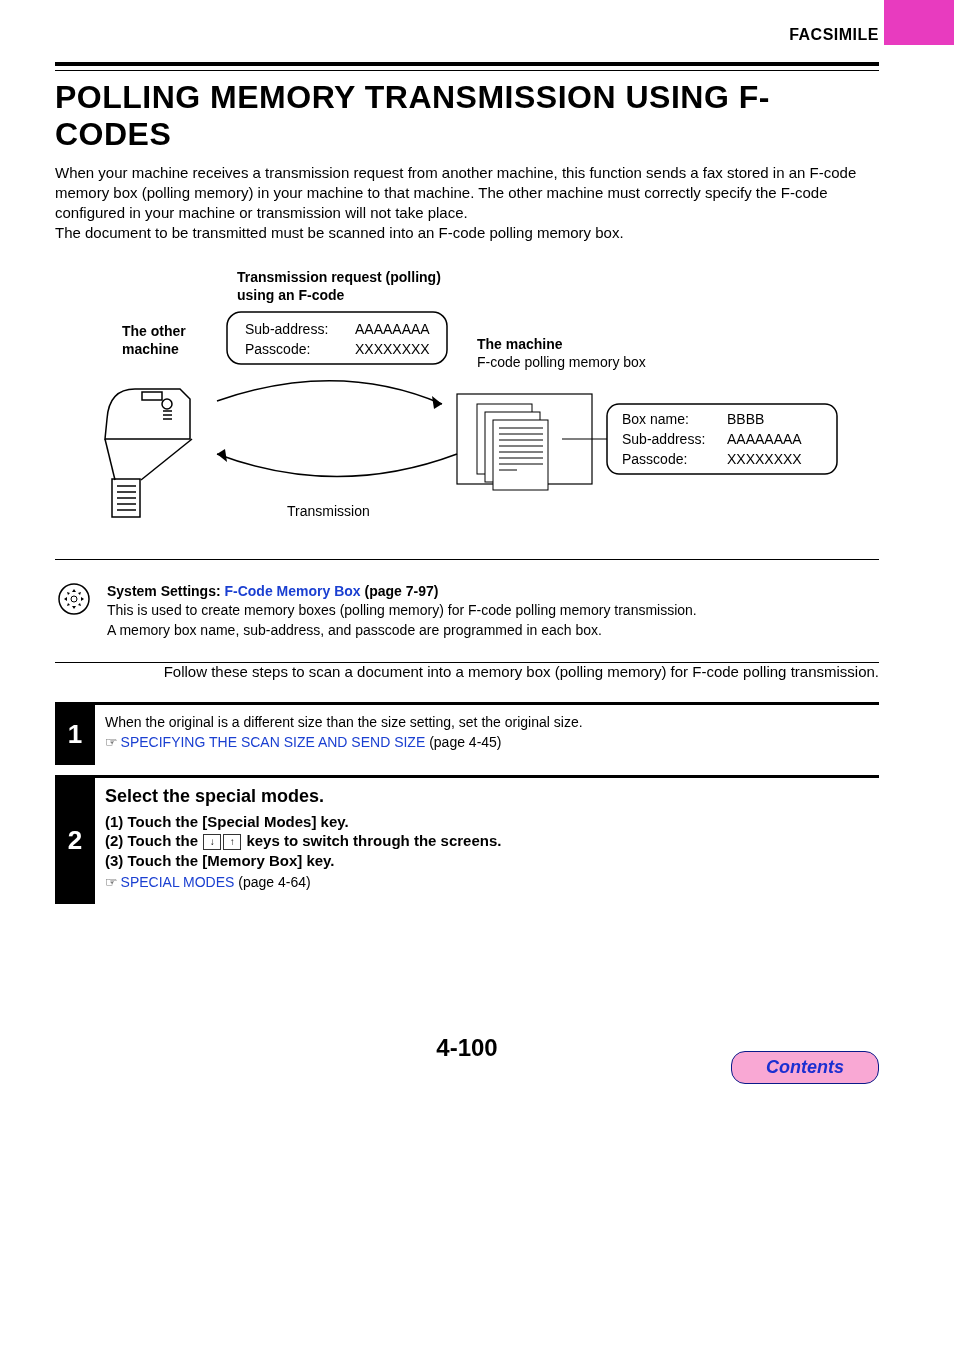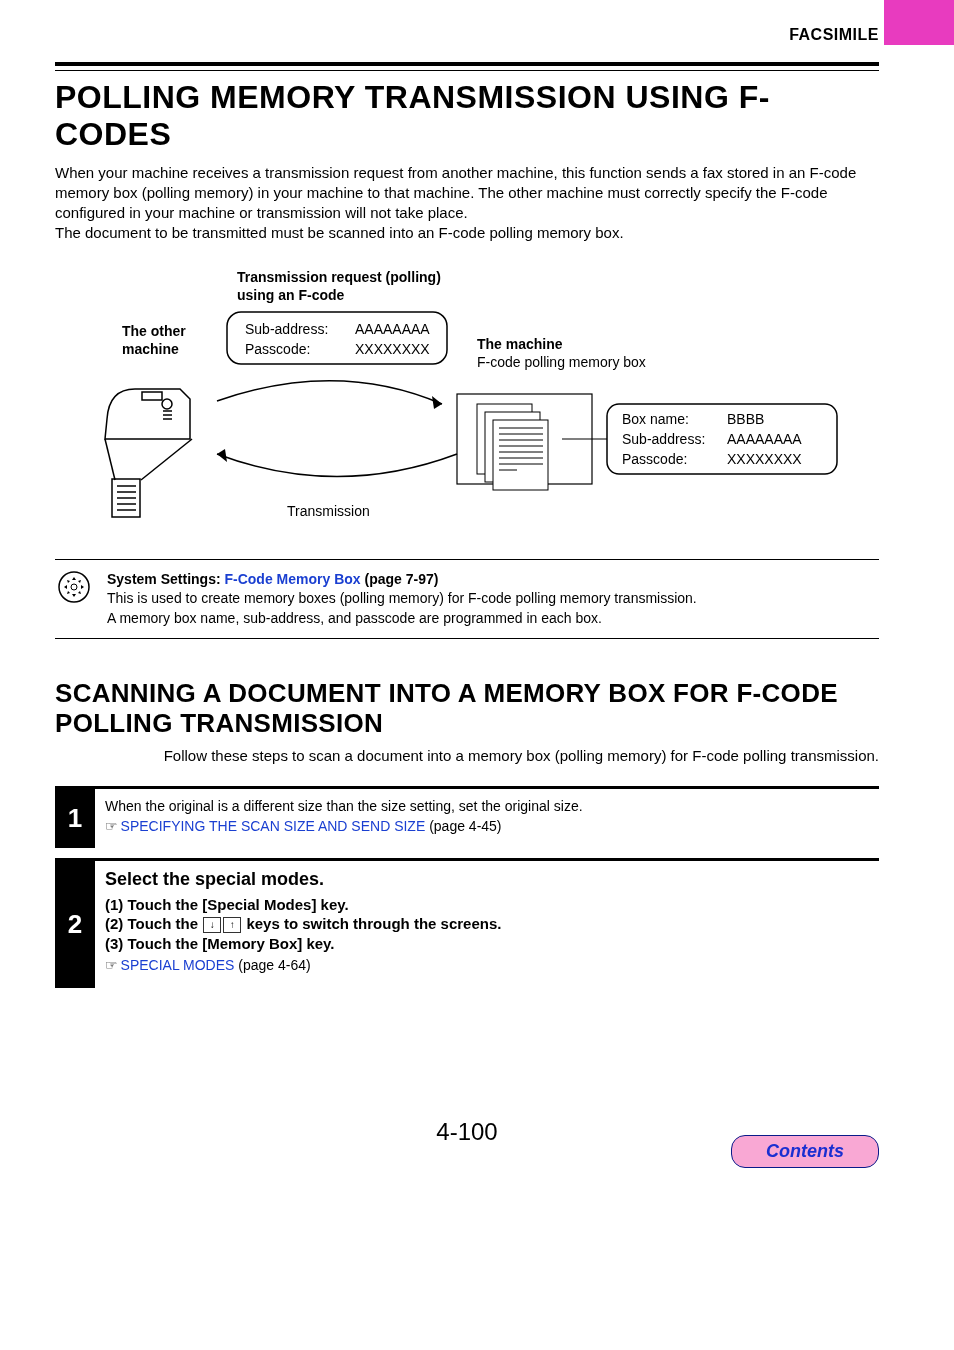--- a/index.html
+++ b/index.html
@@ -54,21 +54,21 @@
     width: 760px;
     height: 280px;
     margin: 0 auto 15px auto;
   }
   .diagram text, .diagram-label { font-size: 14px; }
   .bold { font-weight: bold; }
 
   .callout {
     border-top: 1px solid #000;
     border-bottom: 1px solid #000;
-    padding: 10px 0;
+    padding: 22px 0;
     margin-top: 10px;
     display: flex;
     align-items: flex-start;
     gap: 14px;
   }
   .callout-icon {
     flex: 0 0 38px;
     display: flex;
     align-items: center;
     justify-content: center;
@@ -142,21 +142,21 @@
   }
   .ref-hand {
     font-family: "Segoe UI Symbol", sans-serif;
     font-size: 14px;
     margin-right: 3px;
   }
 
   .page-num {
     text-align: center;
     font-size: 24px;
-    font-weight: normal;
+    font-weight: bold;
     margin-top: 130px;
   }
   .contents-btn {
     position: absolute;
     right: 75px;
     bottom: 18px;
     border: 1px solid #0a1b8a;
     border-radius: 14px;
     padding: 5px 34px;
     font-size: 18px;
@@ -265,21 +265,20 @@
     </div>
     <div class="callout-body">
       <div>
         <span class="bold">System Settings: </span><span class="bold link-blue">F-Code Memory Box</span><span class="bold"> (page 7-97)</span>
       </div>
       <div>This is used to create memory boxes (polling memory) for F-code polling memory transmission.</div>
       <div>A memory box name, sub-address, and passcode are programmed in each box.</div>
     </div>
   </div>
 
-  <h2>SCANNING A DOCUMENT INTO A MEMORY BOX FOR F-CODE POLLING TRANSMISSION</h2>
   <div class="h2-intro">Follow these steps to scan a document into a memory box (polling memory) for F-code polling transmission.</div>
 
   <div class="step-rule"></div>
   <div class="step">
     <div class="step-num">1</div>
     <div class="step-body">
       <div class="step-text">
         <div>When the original is a different size than the size setting, set the original size.</div>
         <div>
           <span class="ref-hand">☞</span><span class="link-blue">SPECIFYING THE SCAN SIZE AND SEND SIZE</span><span> (page 4-45)</span>

